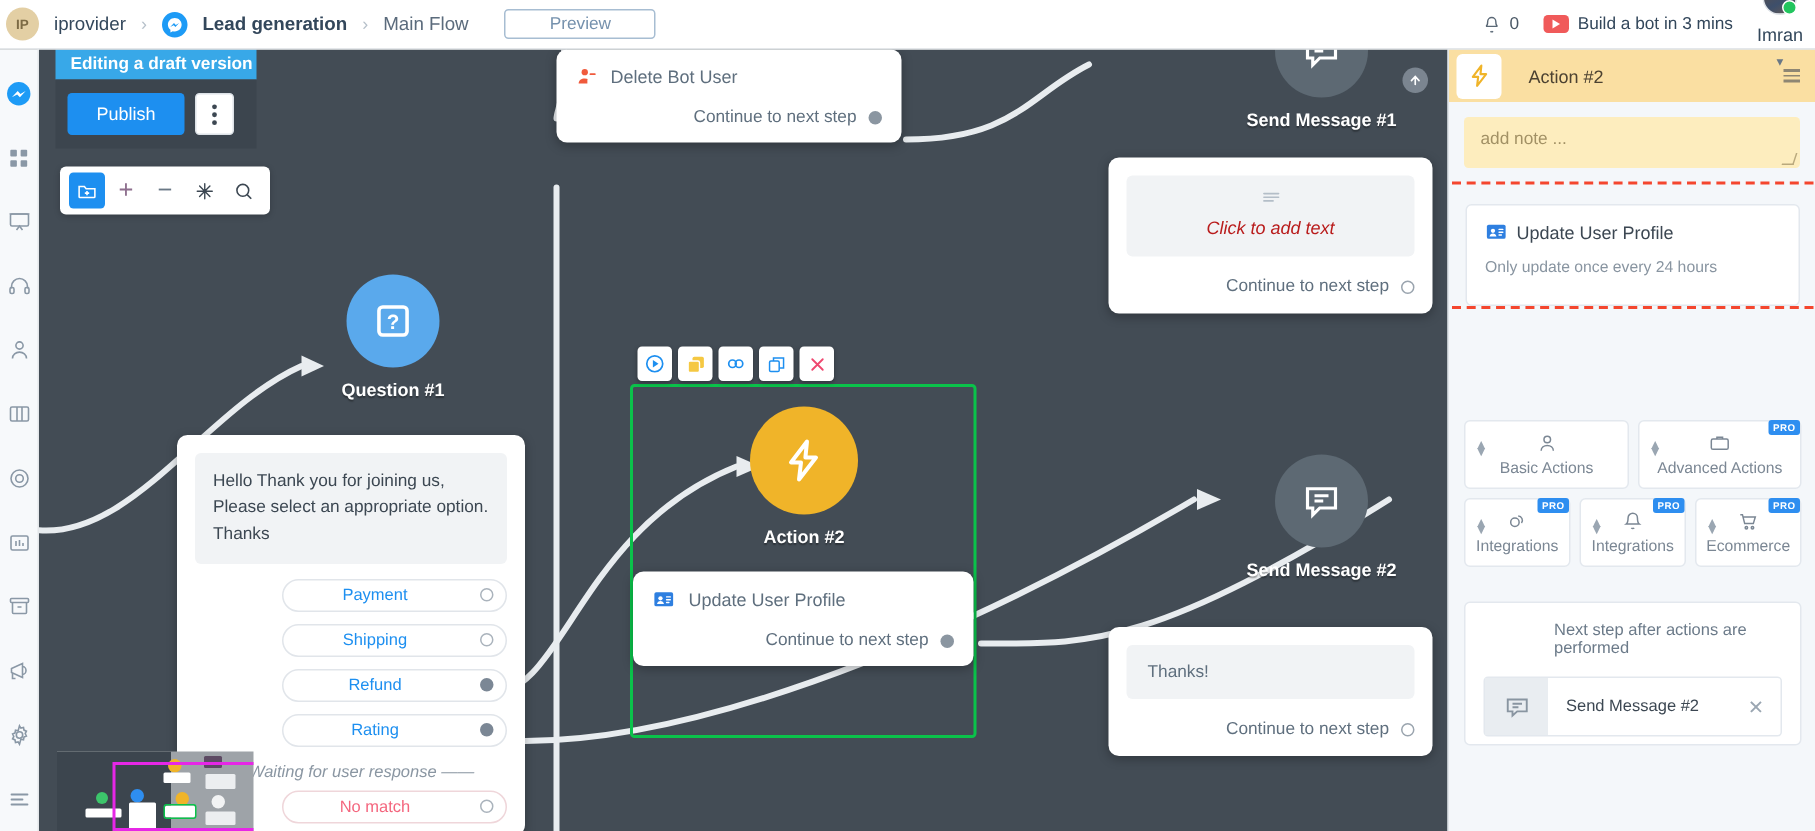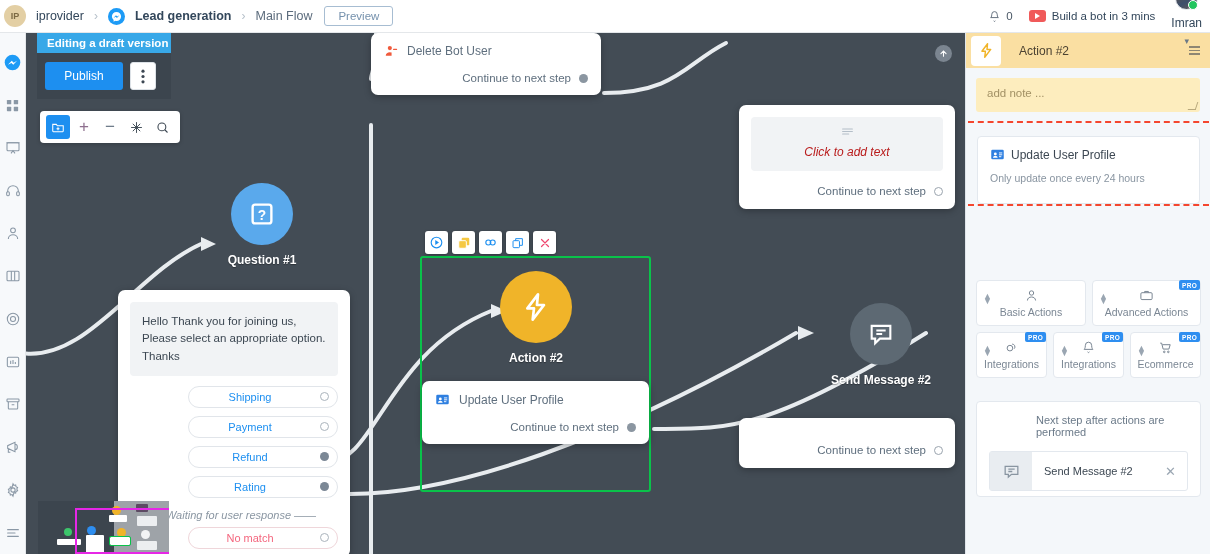--- a/index.html
+++ b/index.html
@@ -28,21 +28,21 @@
   }
   .crumb.bold { font-weight: bold; }
   .crumb.muted { color: #5b6b7c; }
   .crumb-sep { color: #b6c0ca; font-size: 12px; margin-left: 10px; }
   .fb-dot {
     width: 17px; height: 17px; border-radius: 50%; background: #1d9bf6;
     margin-left: 10px; display: flex; align-items: center; justify-content: center;
     flex: 0 0 auto;
   }
   .preview-btn {
-    margin-left: 12px; padding: 3px 13px; font-size: 11.5px; color: #7591ad;
+    margin-left: 24px; padding: 3px 29px; font-size: 11.5px; color: #7591ad;
     border: 1px solid #a7bdd2; border-radius: 3px; background: #fff; cursor: pointer;
   }
   .topbar-right {
     margin-left: auto; display: flex; align-items: center; gap: 16px; padding-right: 8px;
   }
   .bell-wrap { display: flex; align-items: center; gap: 5px; font-size: 11.5px; color: #4a5866; }
   .yt-icon {
     width: 17px; height: 12px; border-radius: 3px; background: #f05a5a;
     display: flex; align-items: center; justify-content: center; flex: 0 0 auto;
   }
@@ -442,20 +442,31 @@
             </g>
           </svg>
         <span>Delete Bot User</span>
       </div>
       <div class="next-row">
         <span>Continue to next step</span>
         <span class="conn-dot"></span>
       </div>
     </div>
 
+    <div class="node" style="left:795px; top:-30px; width:120px;">
+      <div class="node-circle" style="background:#5d6973;">
+        <svg width="28" height="28" viewBox="0 0 24 24">
+            <g fill="none" stroke="#fff" stroke-width="1.8">
+              <path d="M4 5h16v11H11l-4 4v-4H4z"></path>
+              <path d="M8 9h8M8 12h5"></path>
+            </g>
+          </svg>
+      </div>
+      <div class="node-title">Send Message #1</div>
+    </div>
     <div class="scroll-up-btn" style="left:909px; top:12px;">
       <svg width="11" height="11" viewBox="0 0 24 24">
           <path fill="none" stroke="#fff" stroke-width="2.4" stroke-linecap="round" d="M12 18V7M6.5 12.5L12 6.5l5.5 6"></path>
         </svg>
     </div>
     <div class="card" style="position:absolute; left:713px; top:72px; width:216px; padding:12px 12px;">
       <div class="placeholder-box">
         <svg width="15" height="11" viewBox="0 0 24 18" style="margin-bottom:5px;">
             <g stroke="#b4bec8" stroke-width="1.8" stroke-linecap="round">
               <path d="M4 5h16M4 9h16M4 13h10"></path>
@@ -478,25 +489,25 @@
             <text x="12" y="16.5" font-size="11" font-weight="bold" fill="#fff" text-anchor="middle" font-family="Liberation Sans, sans-serif">?</text>
           </svg>
       </div>
       <div class="node-title">Question #1</div>
     </div>
 
     <div class="q-card">
       <div class="q-text">Hello  Thank you for joining us, Please select an appropriate option. Thanks</div>
       <div class="opt-list">
         <div class="opt">
-          <span class="lbl">Shipping</span>
+          <span class="lbl">Payment</span>
           <span class="dot hollow"></span>
         </div>
         <div class="opt">
-          <span class="lbl">Payment</span>
+          <span class="lbl">Shipping</span>
           <span class="dot hollow"></span>
         </div>
         <div class="opt">
           <span class="lbl">Refund</span>
           <span class="dot filled"></span>
         </div>
         <div class="opt">
           <span class="lbl">Rating</span>
           <span class="dot filled"></span>
         </div>
@@ -578,20 +589,21 @@
         <svg width="28" height="28" viewBox="0 0 24 24">
             <g fill="none" stroke="#fff" stroke-width="1.8">
               <path d="M4 5h16v11H11l-4 4v-4H4z"></path>
               <path d="M8 9h8M8 12h5"></path>
             </g>
           </svg>
       </div>
       <div class="node-title">Send Message #2</div>
     </div>
     <div class="card" style="position:absolute; left:713px; top:385px; width:216px; padding:12px 12px;">
+      <div class="msg-box">Thanks!</div>
       <div class="next-row">
         <span>Continue to next step</span>
         <span class="conn-dot hollow"></span>
       </div>
     </div>
   </div>
 
   <div class="minimap">
     <div class="mm-dark"></div>
     <div class="mm-dot" style="left:26px; top:27px; width:8px; height:8px; background:#3cc56b;"></div>

